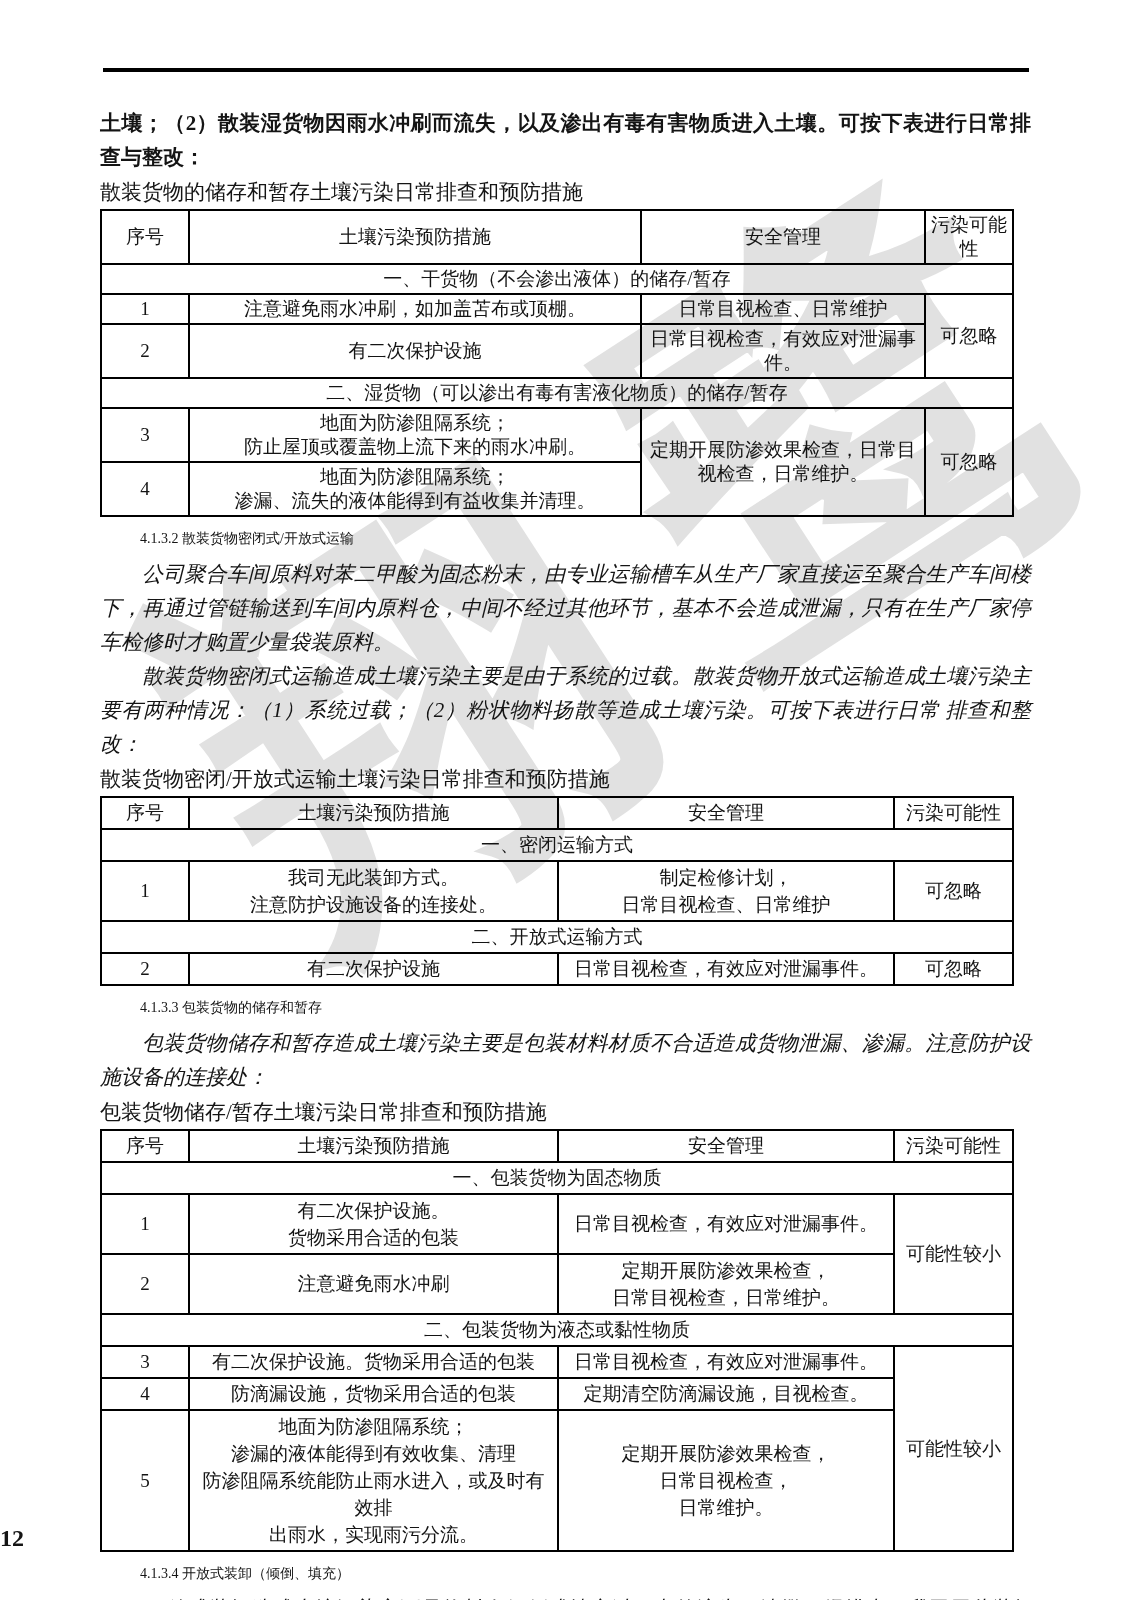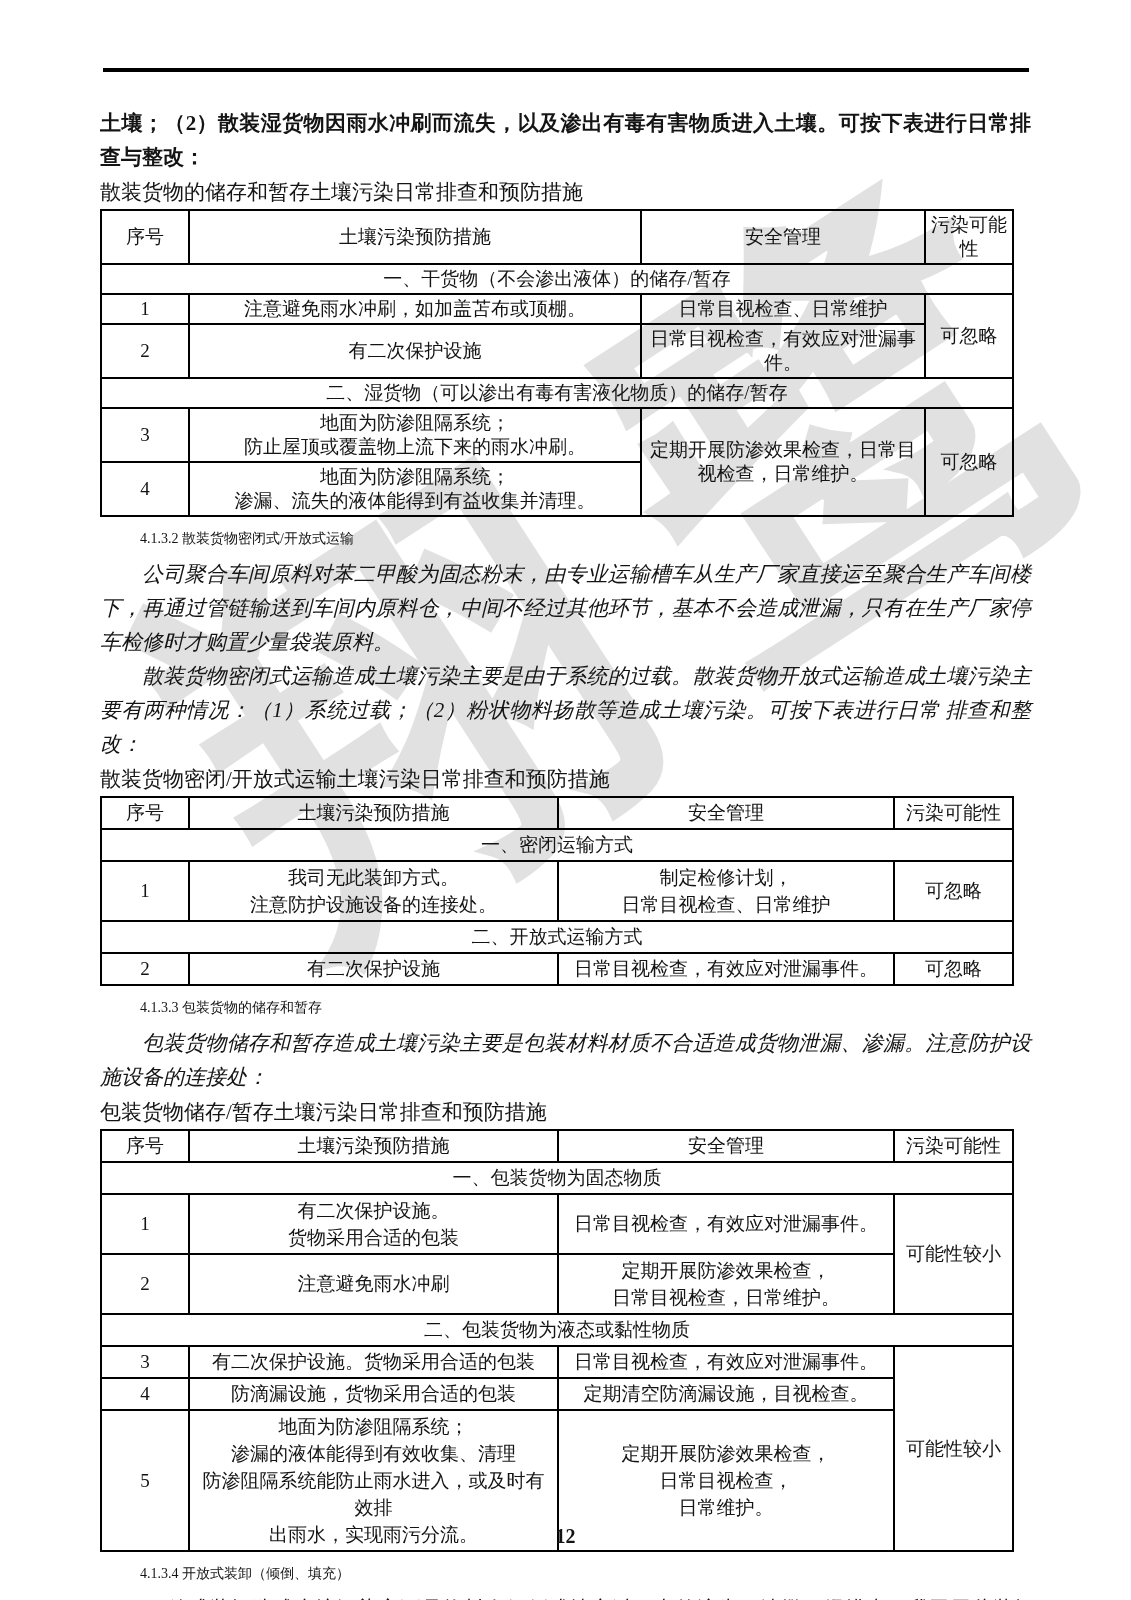--- a/index.html
+++ b/index.html
@@ -60,22 +60,22 @@
     padding: 2px 4px;
     line-height: 24px;
   }
   table.doc tr.sec td { padding: 2px 16px; }
   table.t2 td, table.t3 td { line-height: 26px; }
   .cellline { line-height: 27px; }
   .pagenum {
     position: absolute;
     top: 1525px;
     left: 0; right: 0;
-    text-align: center;
-    font-size: 20px;
+    text-align: left;
+    font-size: 24px;
     font-weight: bold;
     z-index: 1;
   }
   .watermark {
     position: absolute;
     left: 110px;
     top: 640px;
     z-index: 0;
     font-size: 430px;
     line-height: 430px;

